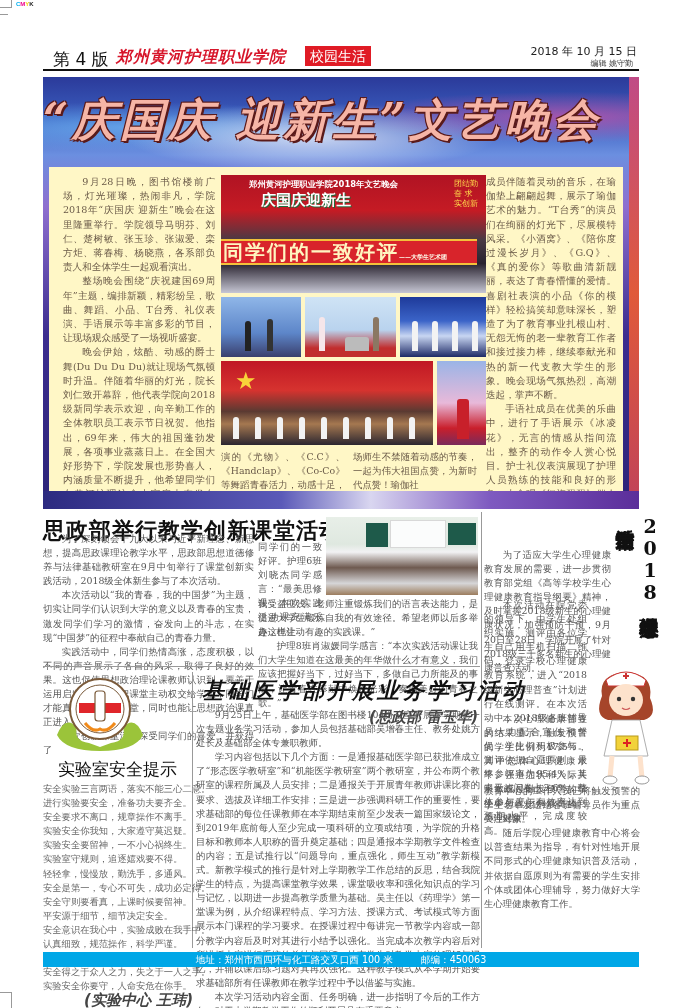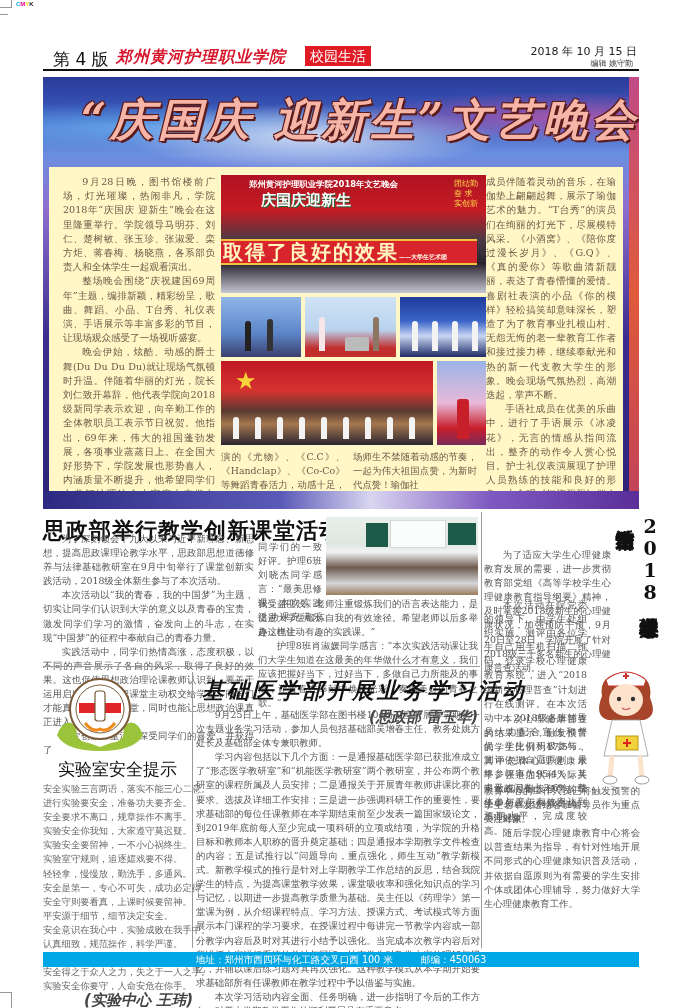--- a/index.html
+++ b/index.html
@@ -20,21 +20,21 @@
   .header-rule { position: absolute; left: 43px; top: 69px; width: 596px; height: 2px; background: #111; }
 
   
   .gala { position: absolute; left: 43px; top: 77px; width: 596px; height: 432px;
     background: linear-gradient(180deg, #2b3a9a 0%, #3b5fc0 10%, #6b8fe0 18%, #8e6fcf 30%, #3b2d8f 60%, #2c2478 100%); overflow: hidden; }
   .gala::before { content: ""; position: absolute; left: 0; top: 0; width: 100%; height: 100px;
     background: radial-gradient(ellipse at 45% 60%, rgba(255,255,255,0.7), rgba(255,255,255,0) 40%),
                 radial-gradient(ellipse at 88% 40%, rgba(255,80,160,0.55), rgba(255,80,160,0) 30%),
                 radial-gradient(ellipse at 15% 50%, rgba(120,200,255,0.6), rgba(120,200,255,0) 35%); }
   .gala-right-edge { position: absolute; right: 0; top: 0; width: 10px; height: 100%; background: linear-gradient(180deg,#c04b86,#e05a3a 50%,#c0425a); }
-  .gala-title { position: absolute; left: 0; top: 14px; width: 100%; text-align: right;
+  .gala-title { position: absolute; left: 0; top: 14px; width: 100%; text-align: left;
     font: italic bold 44px "DejaVu Serif", serif; color: #f6b5a6; letter-spacing: 4px;
     text-shadow: 2px 2px 0 #5a1a1a, -1px -1px 0 #5a1a1a, 1px -1px 0 #5a1a1a, -1px 1px 0 #5a1a1a; }
   .gala-panel { position: absolute; left: 6px; top: 90px; width: 574px; height: 325px; background: #fff7c6; }
   .gala-bottom { position: absolute; left: 0; bottom: 0; width: 100%; height: 18px; background: linear-gradient(90deg,#2c2a80,#5b5ab8 40%,#d9d6f0 55%,#7e5ac0 75%,#5b2e9a); }
 
   .gcol { position: absolute; font-size: 9.6px; line-height: 14.2px; color: #6a5a48; text-align: justify; }
   .gcol p { text-indent: 2em; }
   .gcol-left { left: 14px; top: 8px; width: 152px; }
   .gcol-right { left: 437px; top: 8px; width: 130px; }
   .gcol-mid { left: 172px; top: 283px; width: 260px; font-size: 9.4px; line-height: 14px; }
@@ -123,21 +123,21 @@
       <p>整场晚会围绕“庆祝建国69周年”主题，编排新颖，精彩纷呈，歌曲、舞蹈、小品、T台秀、礼仪表演、手语展示等丰富多彩的节目，让现场观众感受了一场视听盛宴。</p>
       <p>晚会伊始，炫酷、动感的爵士舞(Du Du Du Du)就让现场气氛顿时升温。伴随着华丽的灯光，院长刘仁致开幕辞，他代表学院向2018级新同学表示欢迎，向辛勤工作的全体教职员工表示节日祝贺。他指出，69年来，伟大的祖国蓬勃发展，各项事业蒸蒸日上。在全国大好形势下，学院发展也形势喜人，内涵质量不断提升，他希望同学们在黄河护理这个大家庭中奋发向上，努力成才，为祖国建设添砖加瓦。</p>
 
     </div>
 
     <div class="photo-grid">
       <div class="photo ph-main">
         <span class="ph-cap">郑州黄河护理职业学院2018年文艺晚会</span>
         <span class="ph-cap2">庆国庆迎新生</span>
         <span class="ph-vert">团结勤奋 求实创新</span>
-        <div class="ph-banner"><span>取得了良好的效果</span><span class="ph-sub">——大学生艺术团</span></div>
+        <div class="ph-banner"><span>同学们的一致好评</span><span class="ph-sub">——大学生艺术团</span></div>
       </div>
       <div class="photo ph-a">
         <div class="figure" style="left:24px;background:#222;height:30px;"></div>
         <div class="figure" style="left:46px;background:#333;height:32px;"></div>
       </div>
       <div class="photo ph-b">
         <div class="figure" style="left:14px;height:34px;background:#f6e6ea;"></div>
         <div class="figure" style="left:40px;width:24px;height:14px;background:#bbb;"></div>
         <div class="figure" style="left:68px;height:34px;background:#8b7763;"></div>
       </div>

